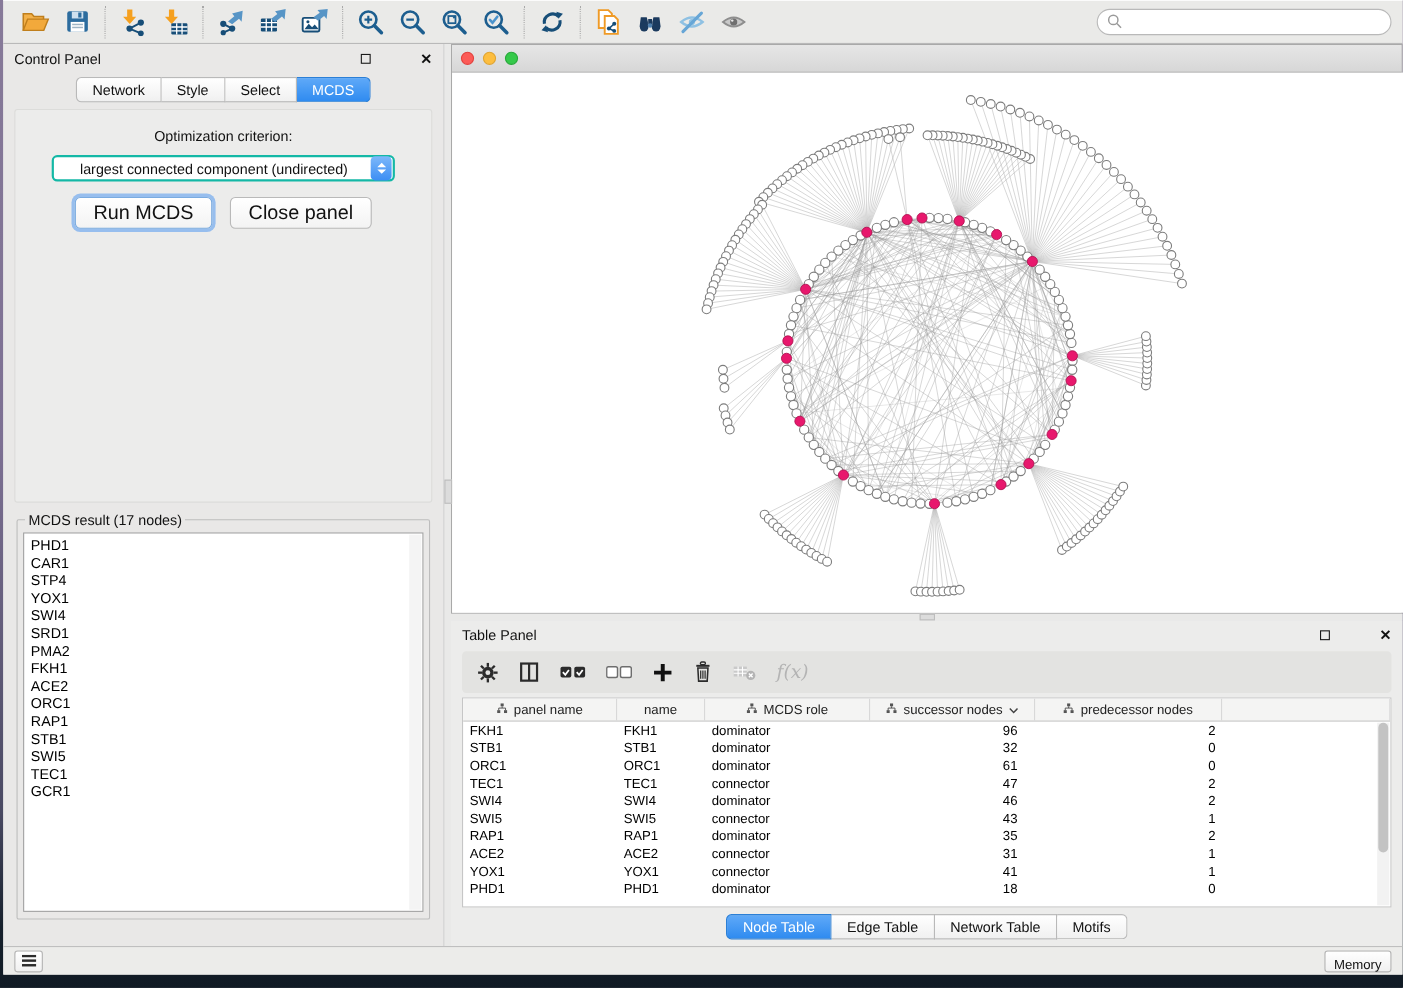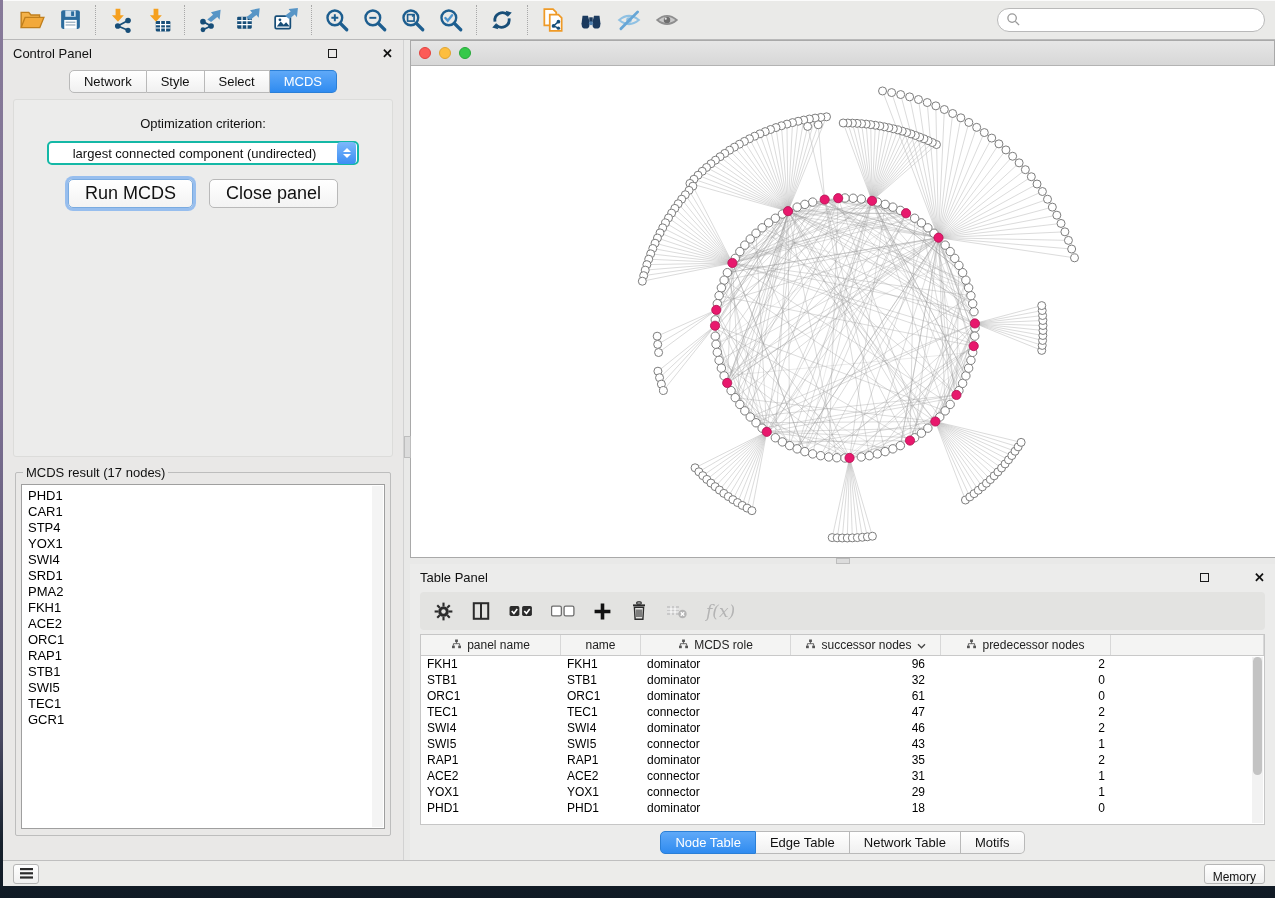--- a/index.html
+++ b/index.html
@@ -1150,21 +1150,21 @@
                 <div class="gt-cell" style="width: 140px; flex: 0 0 140px;">ACE2</div>
                 <div class="gt-cell" style="width: 80px; flex: 0 0 80px;">ACE2</div>
                 <div class="gt-cell" style="width: 150px; flex: 0 0 150px;">connector</div>
                 <div class="gt-cell num" style="width: 150px; flex: 0 0 150px; padding-right: 16px;">31</div>
                 <div class="gt-cell num" style="width: 170px; flex: 0 0 170px;">1</div>
               </div>
               <div class="gt-row">
                 <div class="gt-cell" style="width: 140px; flex: 0 0 140px;">YOX1</div>
                 <div class="gt-cell" style="width: 80px; flex: 0 0 80px;">YOX1</div>
                 <div class="gt-cell" style="width: 150px; flex: 0 0 150px;">connector</div>
-                <div class="gt-cell num" style="width: 150px; flex: 0 0 150px; padding-right: 16px;">29</div>
+                <div class="gt-cell num" style="width: 150px; flex: 0 0 150px; padding-right: 16px;">41</div>
                 <div class="gt-cell num" style="width: 170px; flex: 0 0 170px;">1</div>
               </div>
               <div class="gt-row">
                 <div class="gt-cell" style="width: 140px; flex: 0 0 140px;">PHD1</div>
                 <div class="gt-cell" style="width: 80px; flex: 0 0 80px;">PHD1</div>
                 <div class="gt-cell" style="width: 150px; flex: 0 0 150px;">dominator</div>
                 <div class="gt-cell num" style="width: 150px; flex: 0 0 150px; padding-right: 16px;">18</div>
                 <div class="gt-cell num" style="width: 170px; flex: 0 0 170px;">0</div>
               </div>
             </div>

